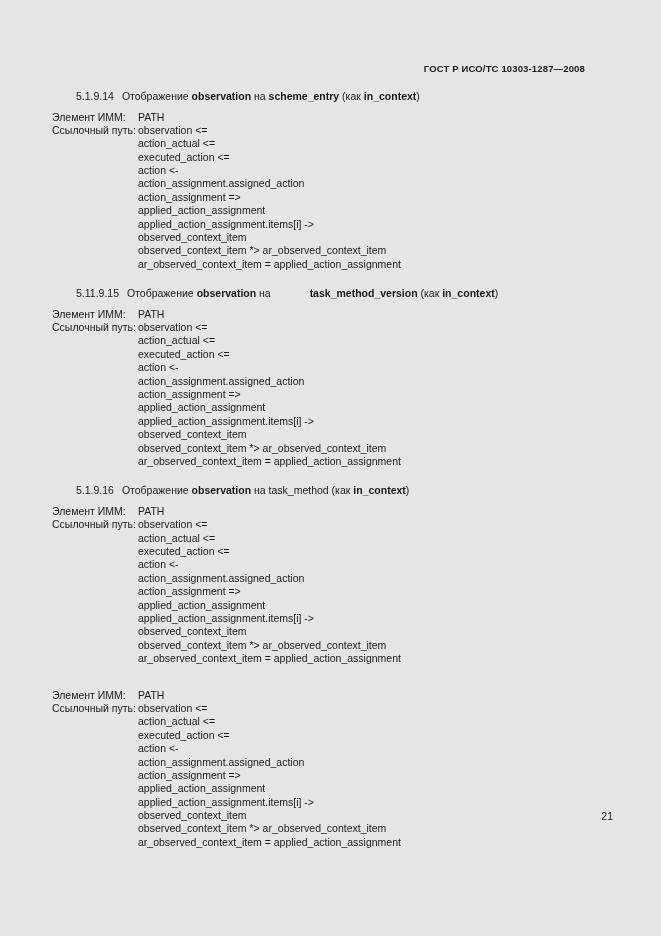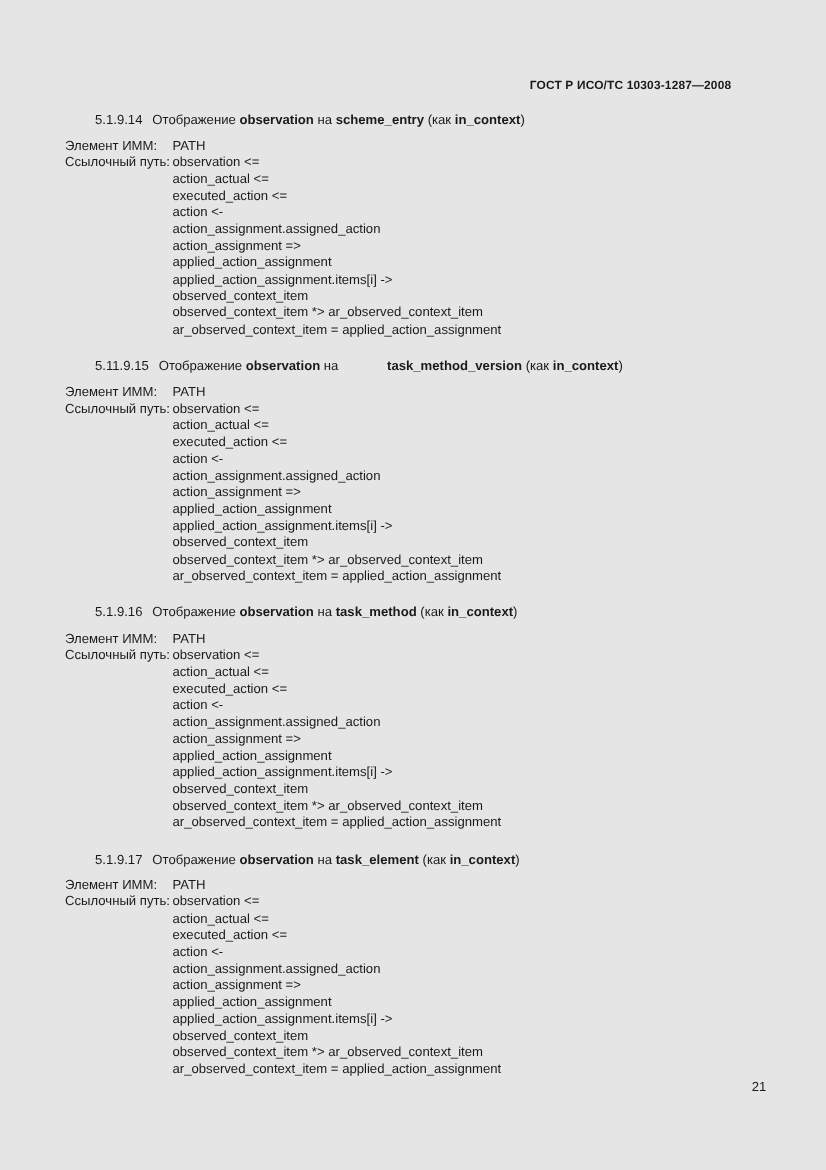--- a/index.html
+++ b/index.html
@@ -72,21 +72,21 @@
     padding-left: 86px;
     white-space: nowrap;
     height: 13.4px;
   }
   .spacer-after-block {
     height: 16px;
   }
   .folio {
     position: absolute;
     right: 48px;
-    top: 864px;
+    top: 810px;
     font-size: 10.5px;
   }
 </style>
 </head>
 <body>
 
 <div class="page">
 
   <div class="running-head">ГОСТ Р ИСО/ТС 10303-1287—2008</div>
 
@@ -121,39 +121,38 @@
           <div class="path-line">action_assignment =&gt;</div>
           <div class="path-line">applied_action_assignment</div>
           <div class="path-line">applied_action_assignment.items[i] -&gt;</div>
           <div class="path-line">observed_context_item</div>
           <div class="path-line">observed_context_item *&gt; ar_observed_context_item</div>
           <div class="path-line">ar_observed_context_item = applied_action_assignment</div>
         </div>
         <div class="spacer-after-block"></div>
       </div>
       <div class="clause">
-        <div class="clause-heading"><span>5.1.9.16</span><span class="gap"></span> <span>Отображение</span> <span style="font-weight: bold;">observation</span> <span>на</span> <span style="font-weight: bold; margin-top: 23px;">task_method</span> <span>(как</span> <span style="font-weight: bold;">in_context</span><span>)</span></div>
+        <div class="clause-heading"><span>5.1.9.16</span><span class="gap"></span> <span>Отображение</span> <span style="font-weight: bold;">observation</span> <span>на</span> <span style="font-weight: normal; margin-top: 23px;">task_method</span> <span>(как</span> <span style="font-weight: bold;">in_context</span><span>)</span></div>
         <div class="block">
           <div class="row"><span class="label">Элемент ИММ:</span><span class="value">PATH</span></div>
           <div class="row"><span class="label">Ссылочный путь:</span><span class="value">observation &lt;=</span></div>
           <div class="path-line">action_actual &lt;=</div>
           <div class="path-line">executed_action &lt;=</div>
           <div class="path-line">action &lt;-</div>
           <div class="path-line">action_assignment.assigned_action</div>
           <div class="path-line">action_assignment =&gt;</div>
           <div class="path-line">applied_action_assignment</div>
           <div class="path-line">applied_action_assignment.items[i] -&gt;</div>
           <div class="path-line">observed_context_item</div>
           <div class="path-line">observed_context_item *&gt; ar_observed_context_item</div>
           <div class="path-line">ar_observed_context_item = applied_action_assignment</div>
         </div>
         <div class="spacer-after-block"></div>
       </div>
       <div class="clause">
-        <div class="clause-heading"><span>5.1.9.17</span><span class="gap"></span> <span>Отображение</span> <span style="font-weight: bold;">observation</span> <span>на</span> <span style="font-weight: bold;">task_element</span> <span>(как</span> <span style="font-weight: bold;">in_context</span><span>)</span></div>
         <div class="block">
           <div class="row"><span class="label">Элемент ИММ:</span><span class="value">PATH</span></div>
           <div class="row"><span class="label">Ссылочный путь:</span><span class="value">observation &lt;=</span></div>
           <div class="path-line">action_actual &lt;=</div>
           <div class="path-line">executed_action &lt;=</div>
           <div class="path-line">action &lt;-</div>
           <div class="path-line">action_assignment.assigned_action</div>
           <div class="path-line">action_assignment =&gt;</div>
           <div class="path-line">applied_action_assignment</div>
           <div class="path-line">applied_action_assignment.items[i] -&gt;</div>

